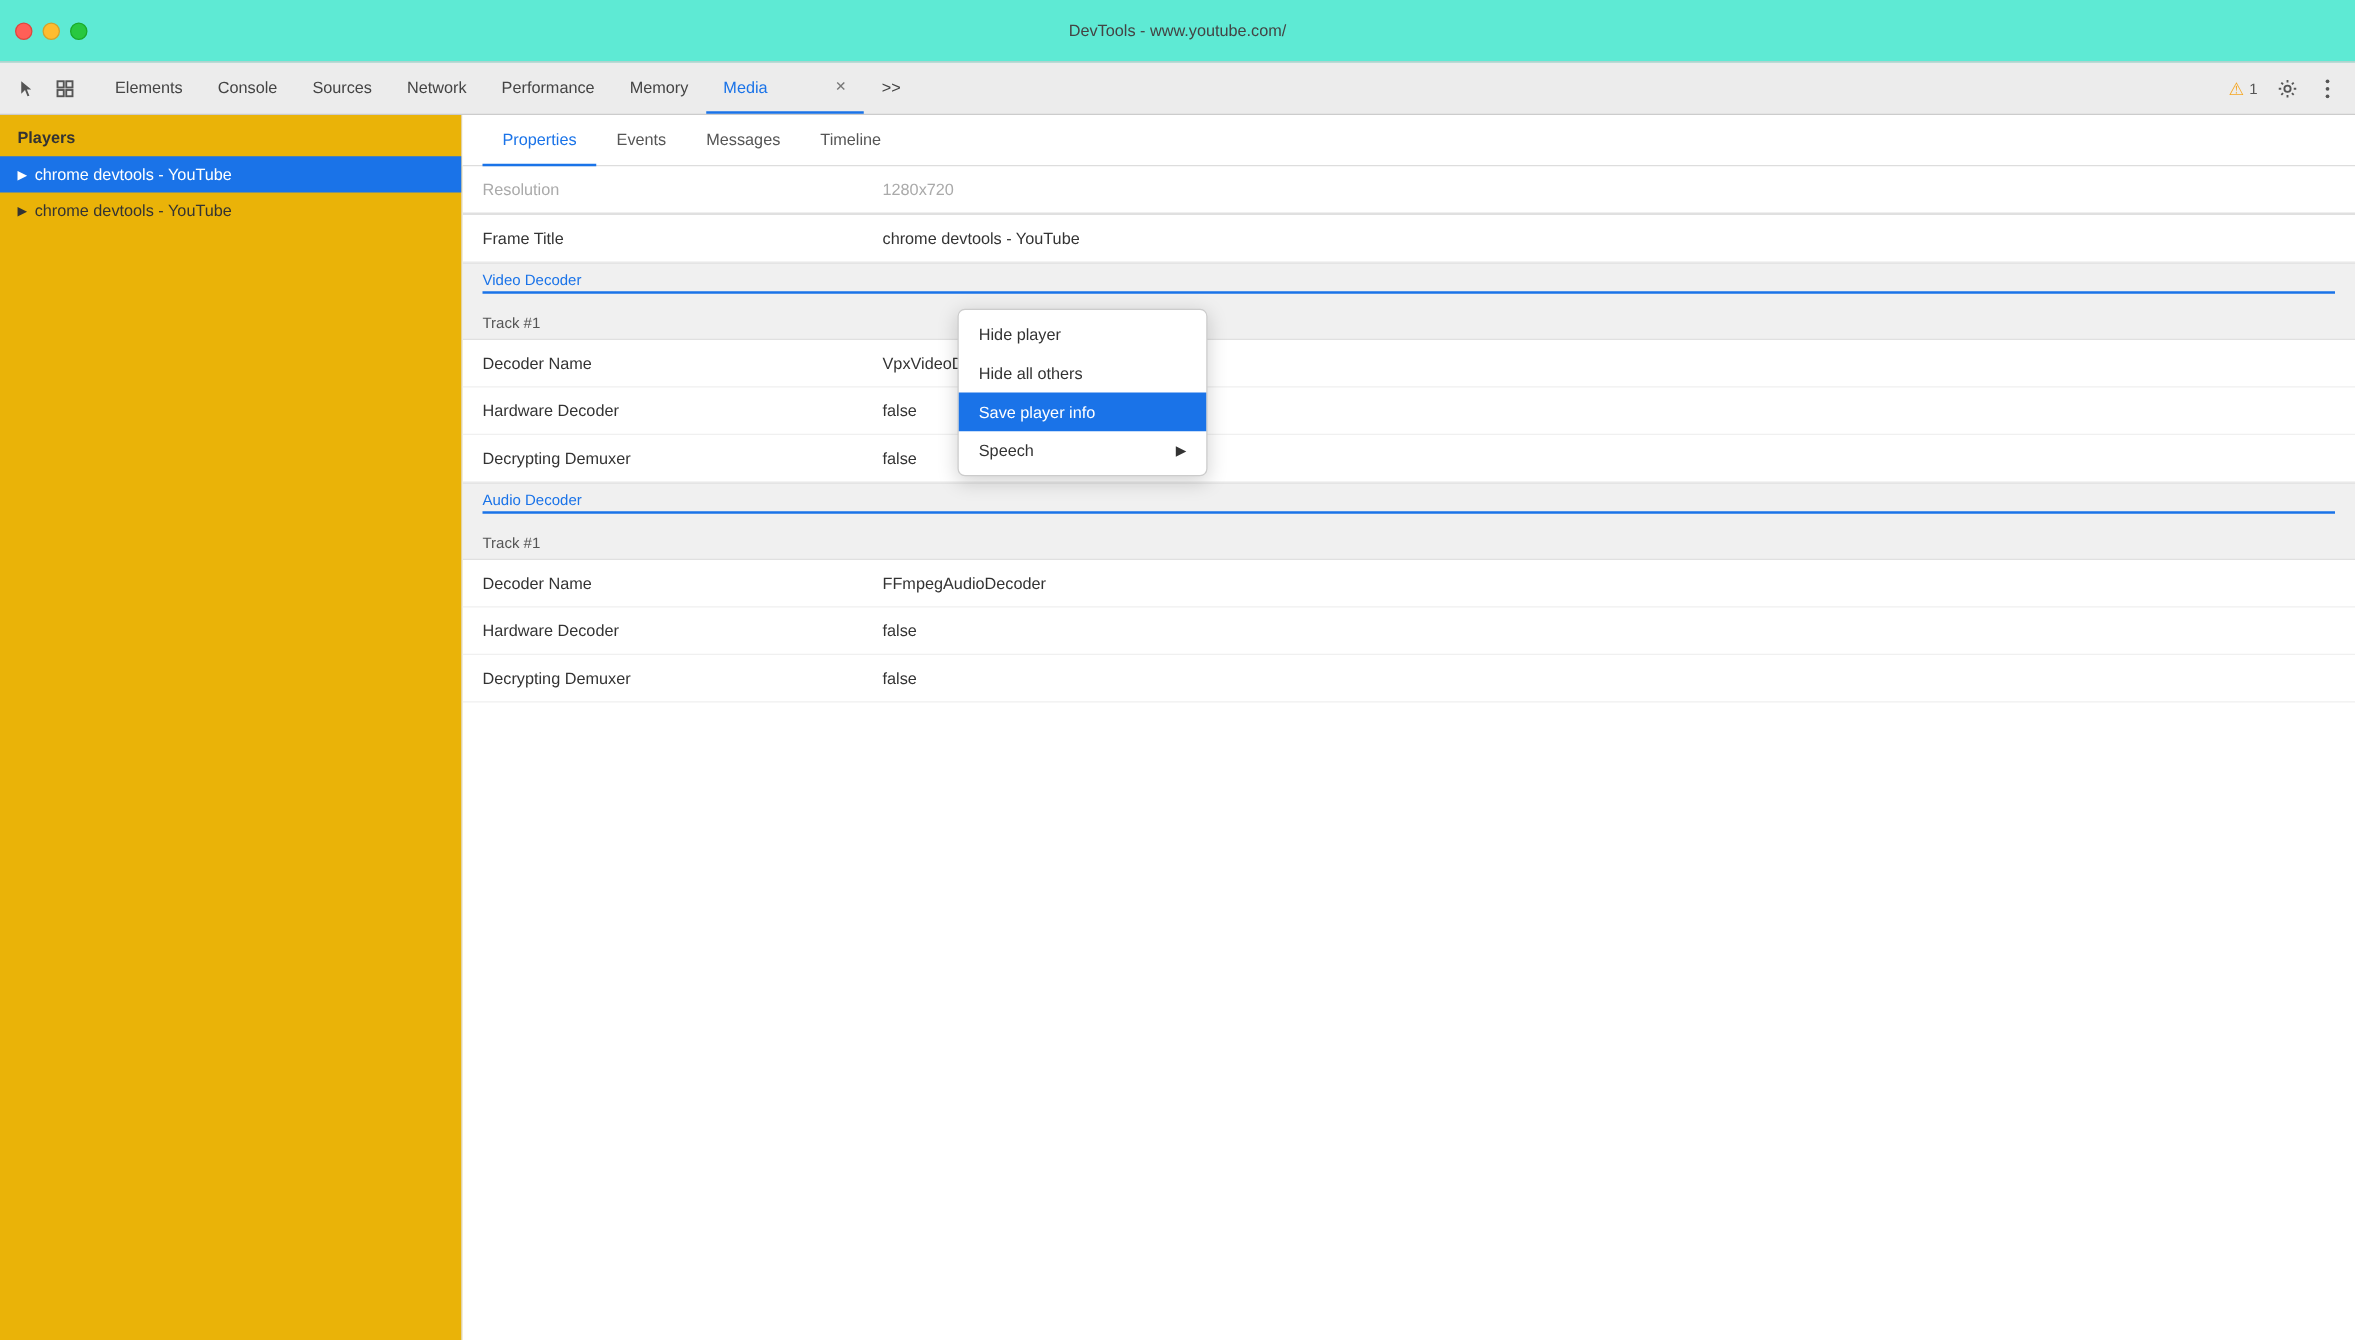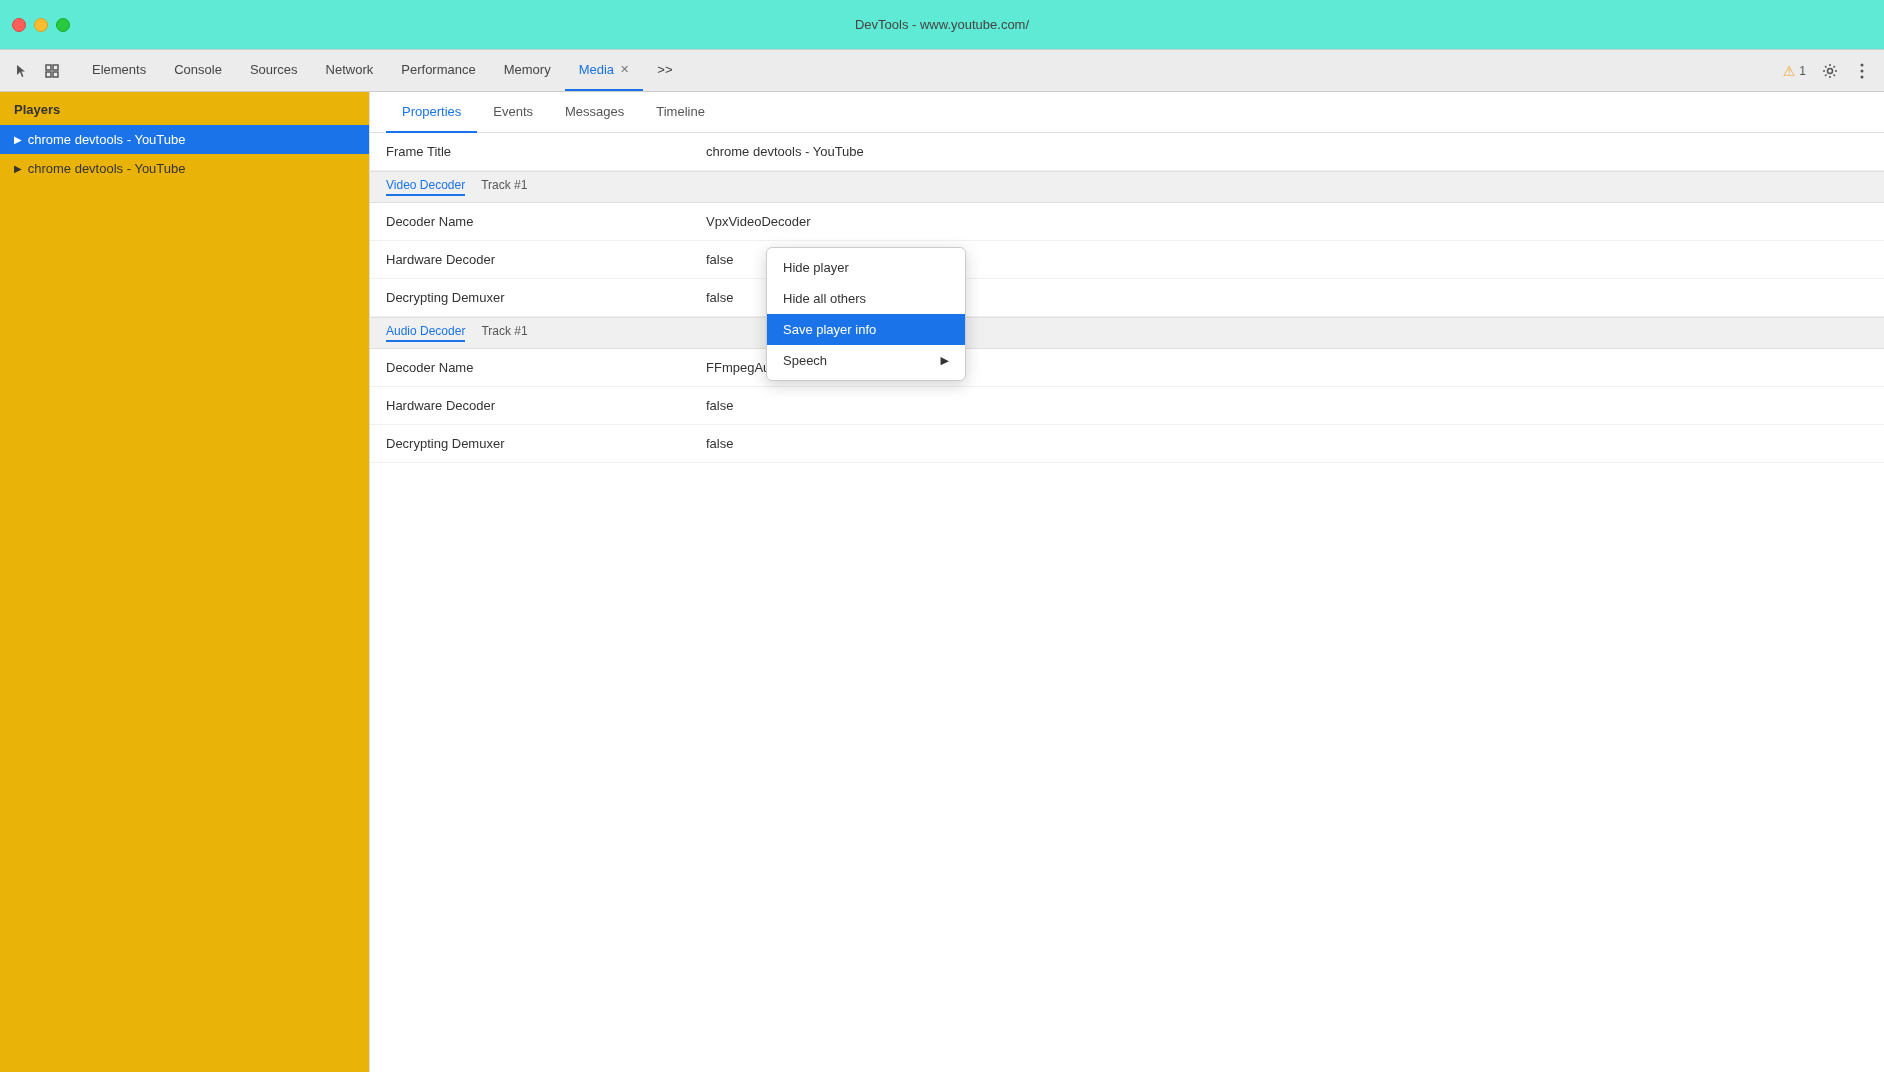--- a/index.html
+++ b/index.html
@@ -77,20 +77,21 @@
       font-size: 13px;
       color: #444;
       position: relative;
       white-space: nowrap;
       border-bottom: 2px solid transparent;
     }
     .tab-item.active {
       color: #1a73e8;
       border-bottom: 2px solid #1a73e8;
       background: transparent;
+      gap: 48px;
     }
     .tab-item .tab-close {
       margin-left: 6px;
       font-size: 11px;
       color: #777;
     }
     .tab-bar-right {
       margin-left: auto;
       display: flex;
       align-items: center;
@@ -181,20 +182,21 @@
     }
     .section-header {
       background: #f0f0f0;
       padding: 6px 16px;
       font-size: 12px;
       color: #555;
       border-bottom: 1px solid #e0e0e0;
       border-top: 1px solid #e0e0e0;
       display: flex;
       gap: 16px;
+      flex-direction: column;
     }
     .section-header span.active-tab {
       color: #1a73e8;
       border-bottom: 2px solid #1a73e8;
       padding-bottom: 2px;
     }
     .prop-row {
       display: flex;
       padding: 11px 16px;
       border-bottom: 1px solid #f0f0f0;
@@ -342,20 +344,24 @@
       <div class="sub-tab">
         <span>Messages</span>
       </div>
       <div class="sub-tab">
         <span>Timeline</span>
       </div>
     </div>
 
     <div class="properties-table">
 
+      <div class="prop-row" style="border-bottom: 2px solid #e0e0e0;">
+        <span class="prop-name" style="color:#aaa;">Resolution</span>
+        <span class="prop-value" style="color:#aaa;">1280x720</span>
+      </div>
 
 
       <div class="prop-row">
         <span class="prop-name">Frame Title</span>
         <span class="prop-value">chrome devtools - YouTube</span>
       </div>
 
       <div class="section-header">
         <span class="active-tab">Video Decoder</span>
         <span>Track #1</span>

